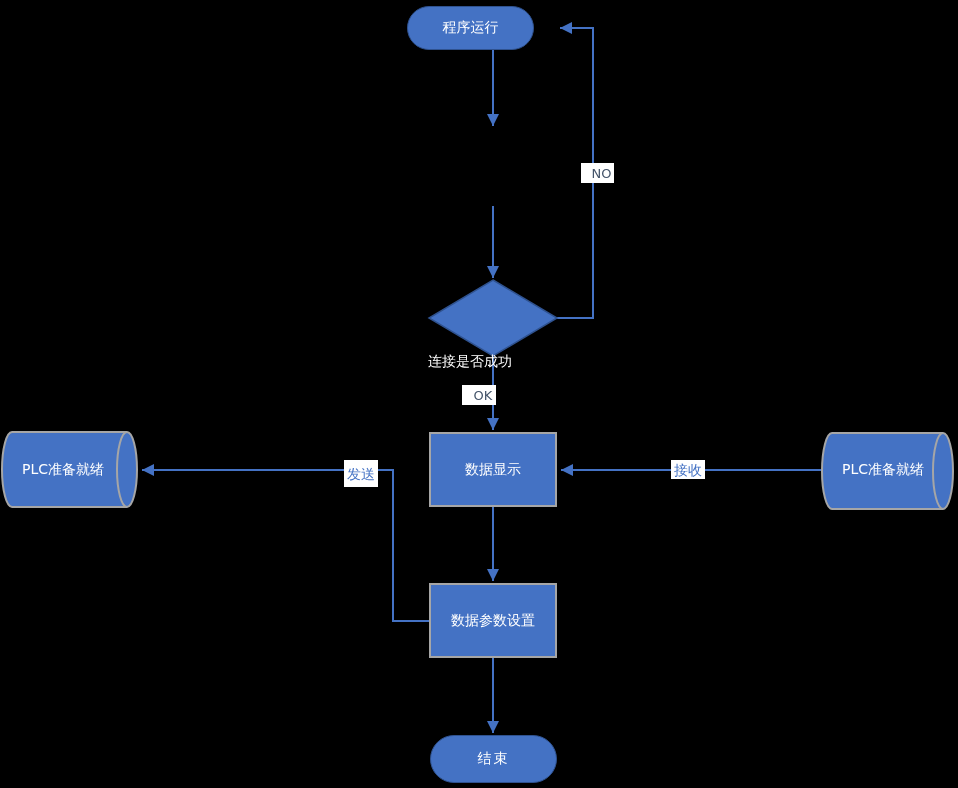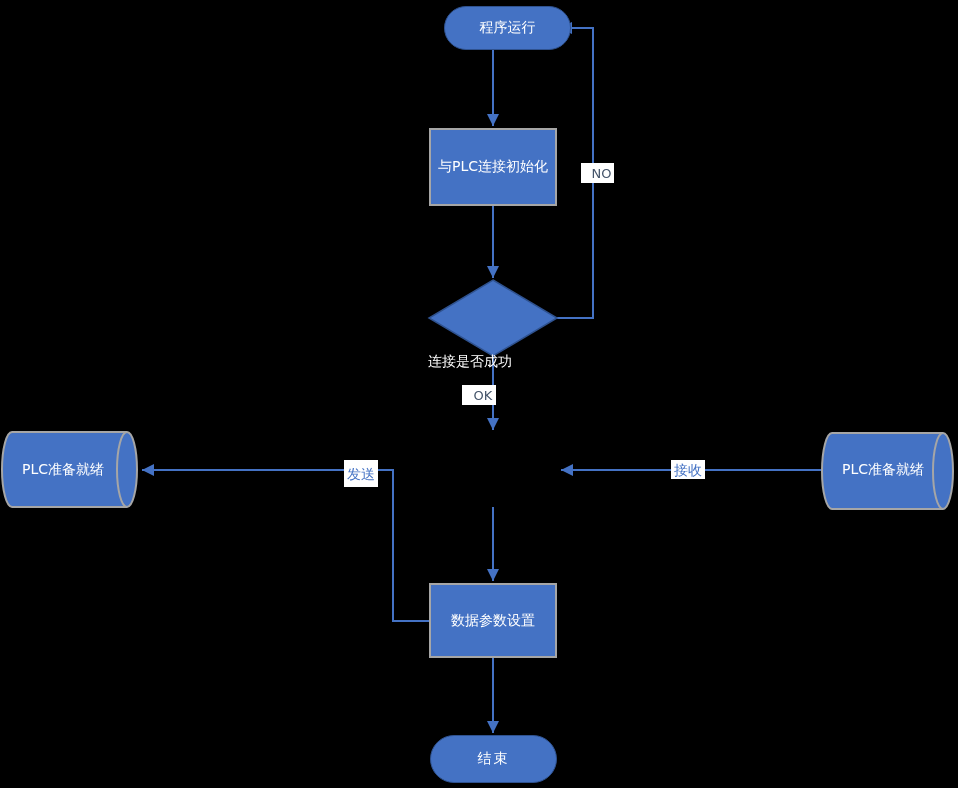--- a/index.html
+++ b/index.html
@@ -11,21 +11,21 @@
   .conn{stroke:#4472C4;stroke-width:2;fill:none;}
   .diamond{fill:#4472C4;stroke:#2F528F;stroke-width:1.5;}
   .cyl{fill:#4472C4;stroke:#A6A6A6;stroke-width:2;}
   .cyl-rim{fill:none;stroke:#A6A6A6;stroke-width:2;}
   .node{
     position:absolute;display:flex;align-items:center;justify-content:center;
     color:#fff;font-size:14px;box-sizing:border-box;text-align:center;
   }
   .pill{background:#4472C4;border:1px solid #2F528F;border-radius:24px;}
   .proc{background:#4472C4;border:2px solid #A6A6A6;}
-  .node-start{left:444px;top:6px;width:127px;height:44px;}
+  .node-start{left:407px;top:6px;width:127px;height:44px;}
   .node-init{left:429px;top:128px;width:128px;height:78px;}
   .node-decision-label{left:400px;top:308px;width:140px;height:20px;margin-top:44px;}
   .node-display{left:429px;top:432px;width:128px;height:75px;}
   .node-params{left:429px;top:583px;width:128px;height:75px;}
   .node-end{left:430px;top:735px;width:127px;height:48px;letter-spacing:2px;}
   .node-cyl-left{left:2px;top:452px;width:122px;height:36px;}
   .node-cyl-right{left:824px;top:452px;width:118px;height:36px;}
   .edge-label{
     position:absolute;display:flex;align-items:center;justify-content:center;
     background:#fff;font-size:13px;line-height:1;
@@ -64,28 +64,28 @@
     <path class="cyl-rim" d="M127,432 A10,37.5 0 0 0 127,507"></path>
 
     <path class="cyl" d="M832,433 L943,433 A10,38 0 0 1 943,509 L832,509 A10,38 0 0 1 832,433 Z"></path>
     <path class="cyl-rim" d="M943,433 A10,38 0 0 0 943,509"></path>
   </svg>
 
   <div class="node pill node-start">
     <span>程序运行</span>
   </div>
 
-  <div class="node proc node-init">
-    <span>与PLC连接初始化</span>
-  </div>
 
   <div class="node node-decision-label">
     <span>连接是否成功</span>
   </div>
 
+  <div class="node proc node-display">
+    <span>数据显示</span>
+  </div>
 
   <div class="node proc node-params">
     <span>数据参数设置</span>
   </div>
 
   <div class="node pill node-end">
     <span>结束</span>
   </div>
 
   <div class="node node-cyl-left">

